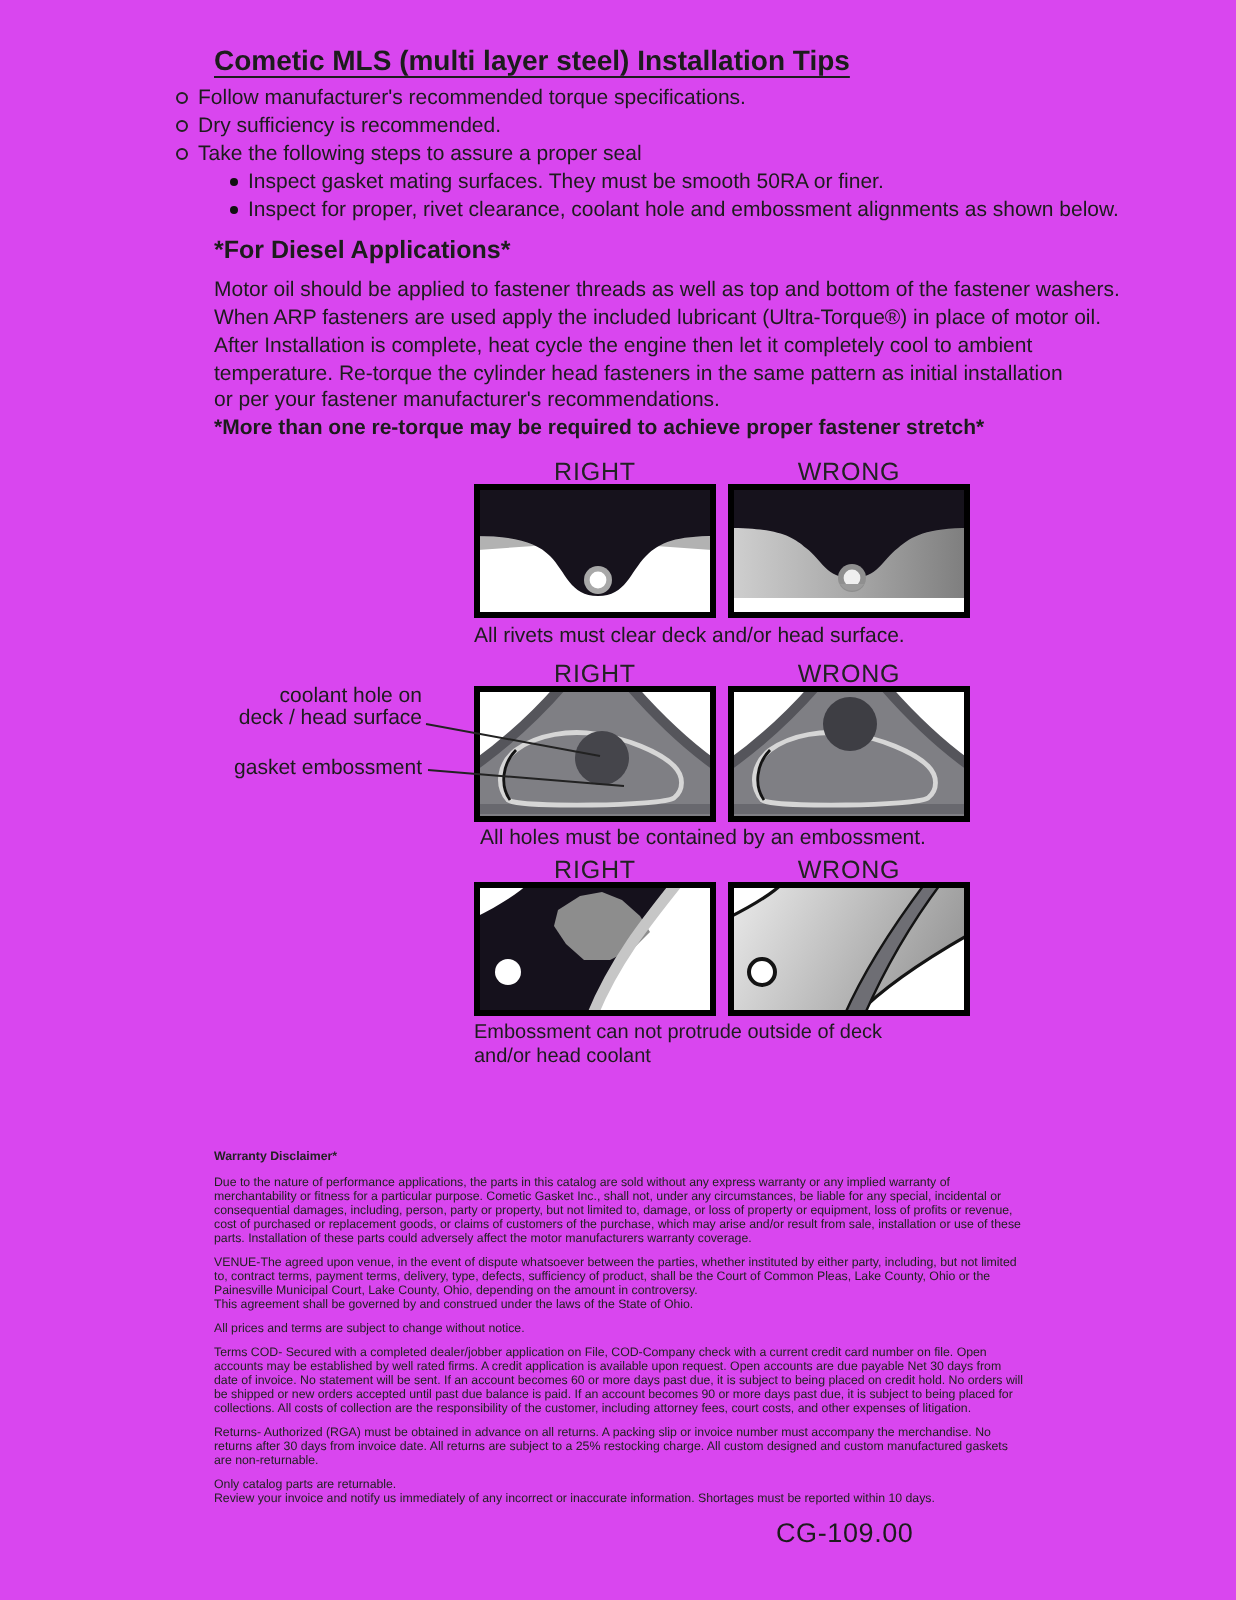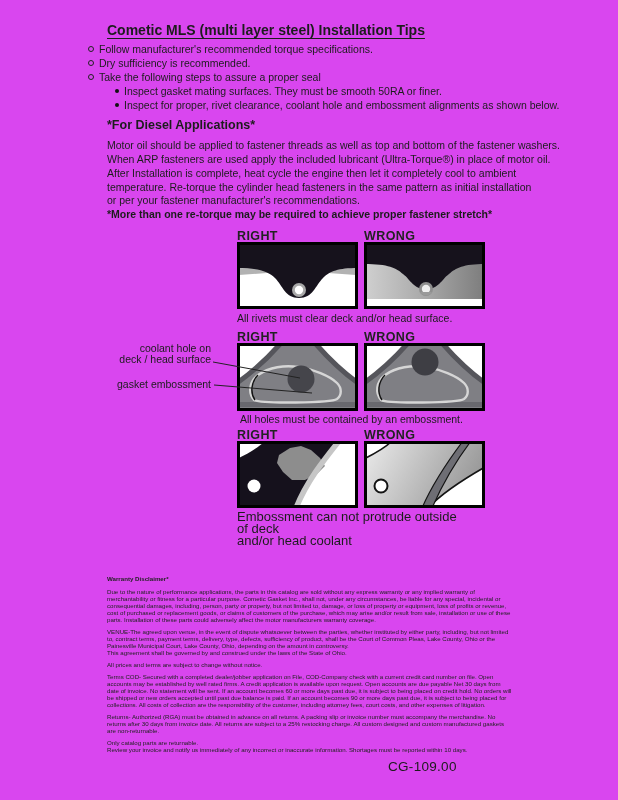--- a/index.html
+++ b/index.html
@@ -6,23 +6,23 @@
   .page{position:relative;width:618px;height:800px;background:#d946ef;overflow:hidden;
         font-family:"Liberation Sans","DejaVu Sans",sans-serif;color:#1c1c1c;}
   .abs{position:absolute;}
   .title{font-size:14px;font-weight:bold;text-decoration:underline;text-underline-offset:3px;white-space:nowrap;}
   .brow{display:flex;align-items:center;gap:5px;height:14px;font-size:10.5px;white-space:nowrap;}
   .brow.sub{margin-left:27px;}
   .obullet{width:4px;height:4px;border:1px solid #222;border-radius:50%;flex:0 0 auto;}
   .fbullet{width:4px;height:4px;background:#111;border-radius:50%;flex:0 0 auto;}
   .h2{font-size:12.5px;font-weight:bold;white-space:nowrap;}
   .line{font-size:10.5px;line-height:13.5px;white-space:nowrap;}
-  .dlabel{width:121px;text-align:left;font-size:12.5px;letter-spacing:.4px;color:#222;font-weight:bold;}
+  .dlabel{width:121px;text-align:center;font-size:12.5px;letter-spacing:.4px;color:#222;}
   .caption{font-size:10.5px;line-height:12px;white-space:nowrap;}
-  .caption2{font-size:13px;line-height:12px;}
+  .caption2{font-size:10px;line-height:12px;}
   .ann{font-size:10.5px;line-height:11px;text-align:right;}
   .warr{width:406px;font-size:6.15px;line-height:7.1px;color:#222;}
   .warr .wpara{margin-bottom:4.6px;}
   .warr .whead{font-weight:bold;margin-bottom:6px;}
   .cg{font-size:13.5px;letter-spacing:.3px;white-space:nowrap;}
   svg{display:block;}
 </style>
 </head>
 <body>
 

